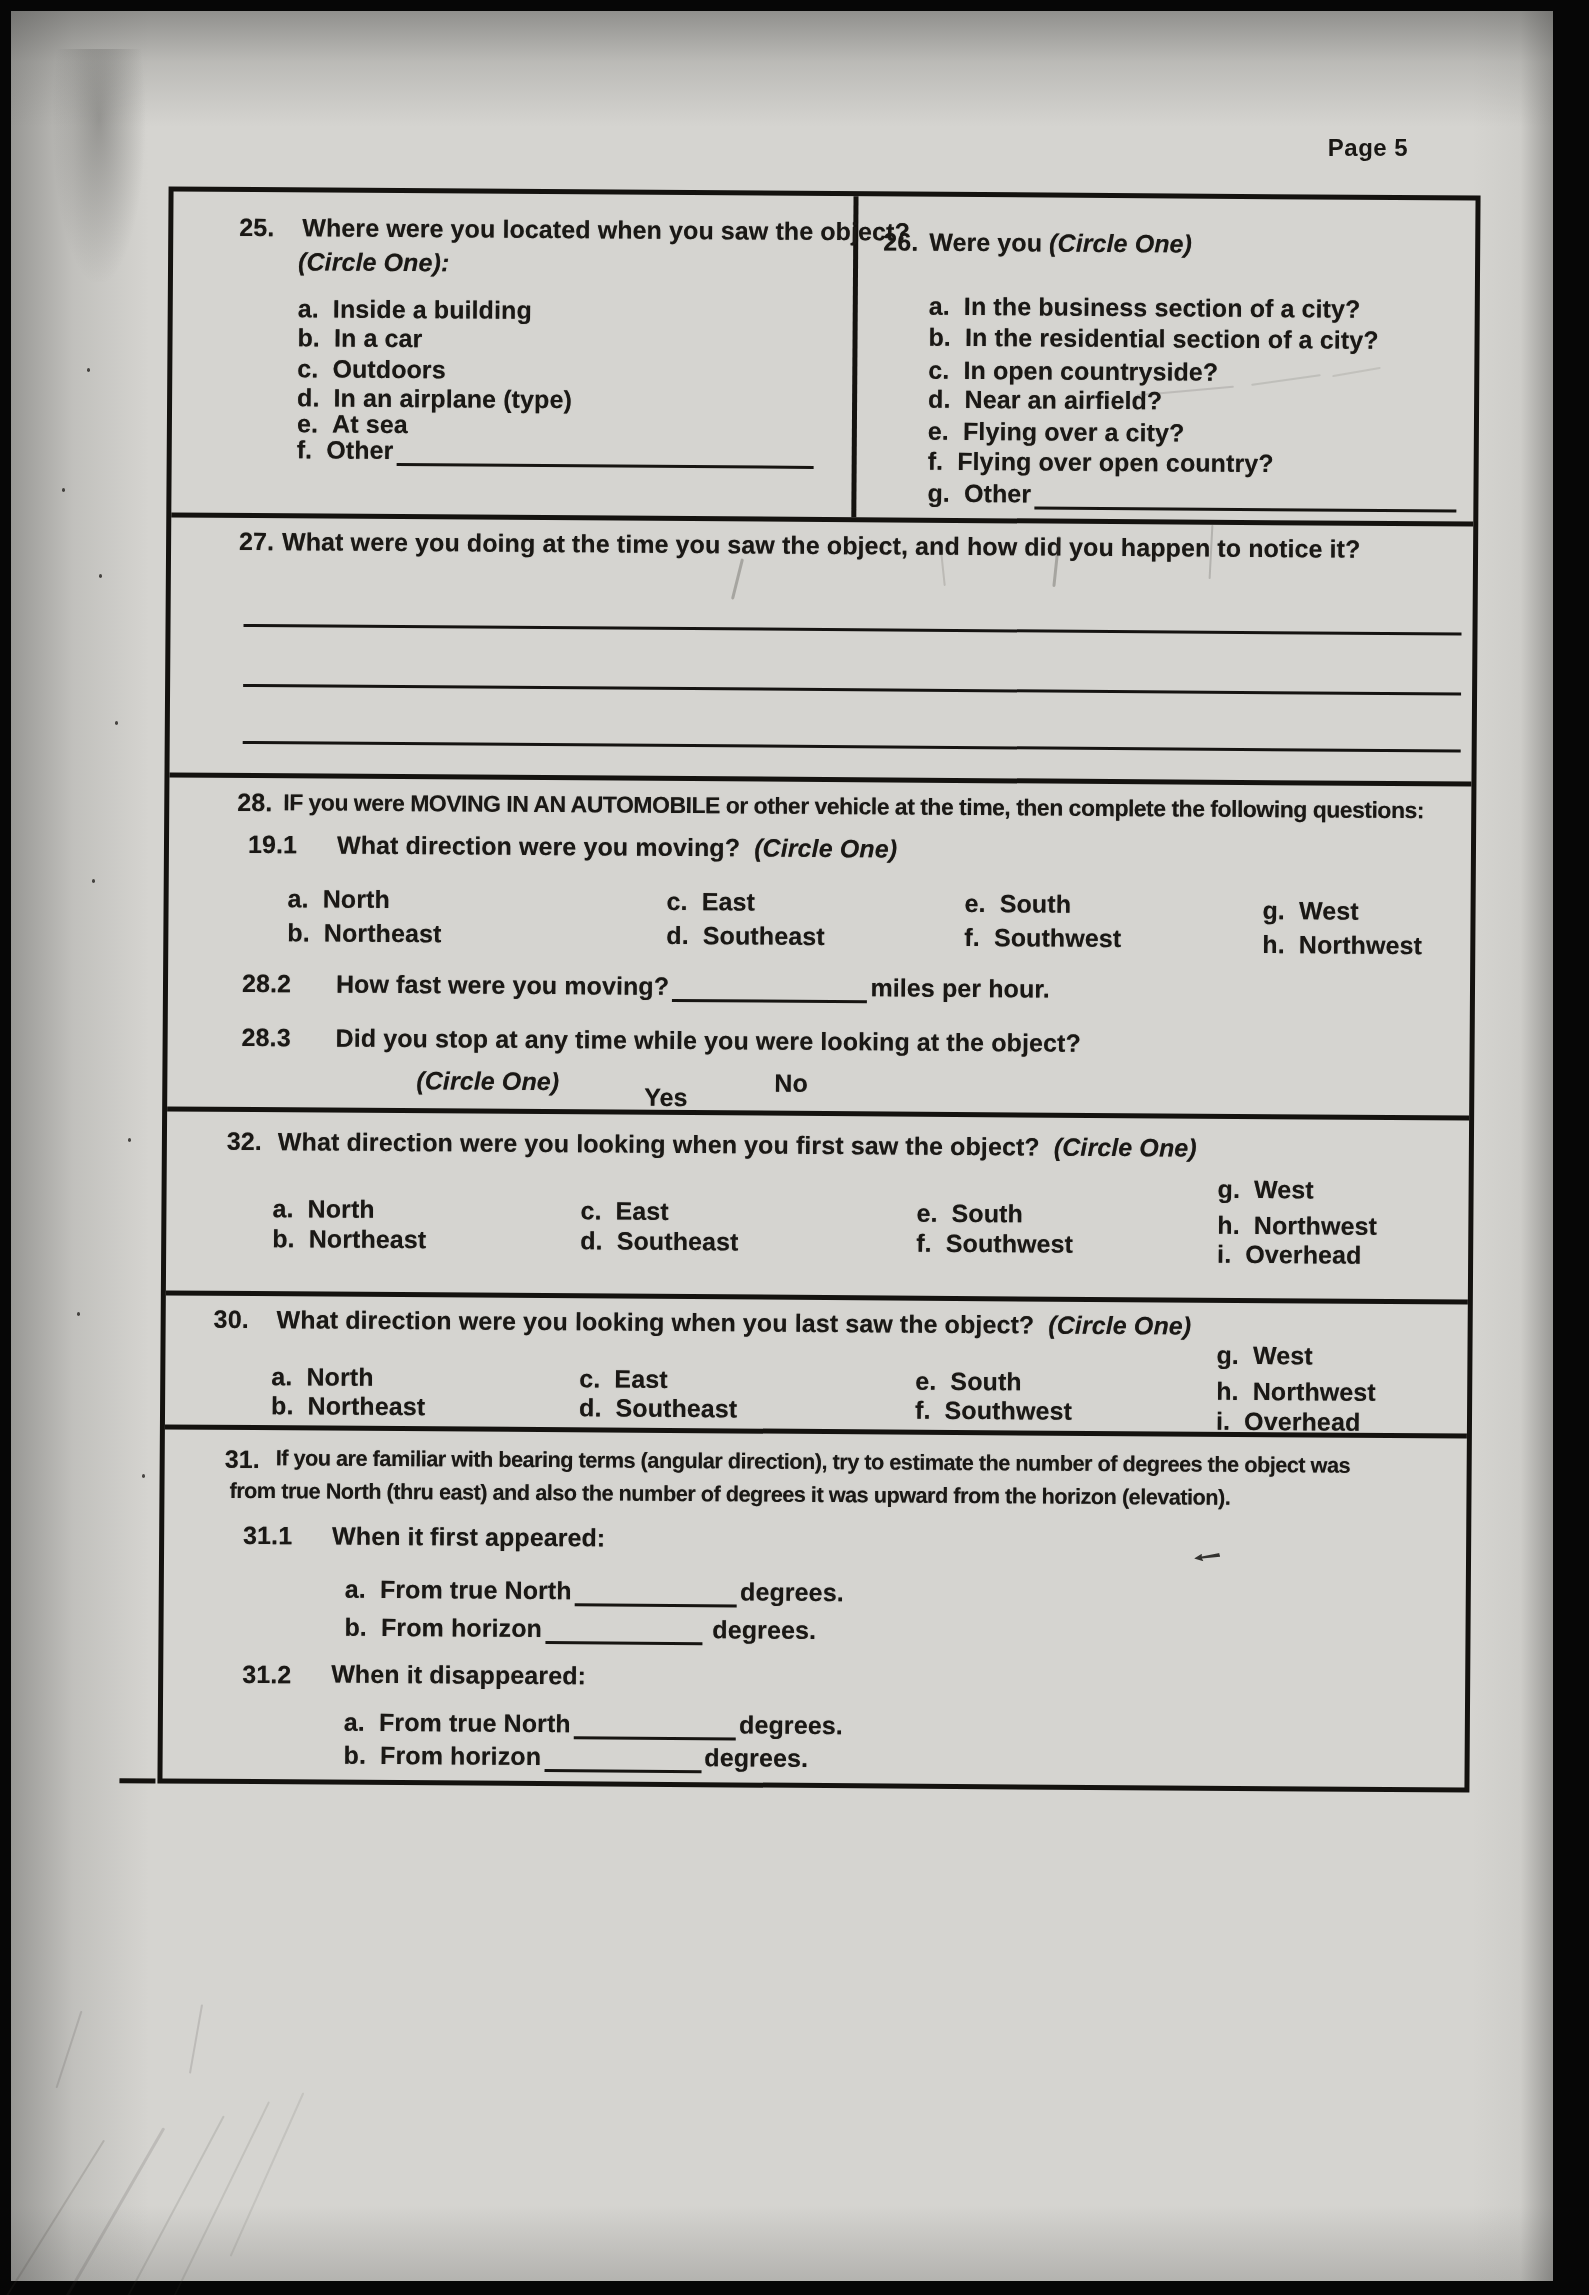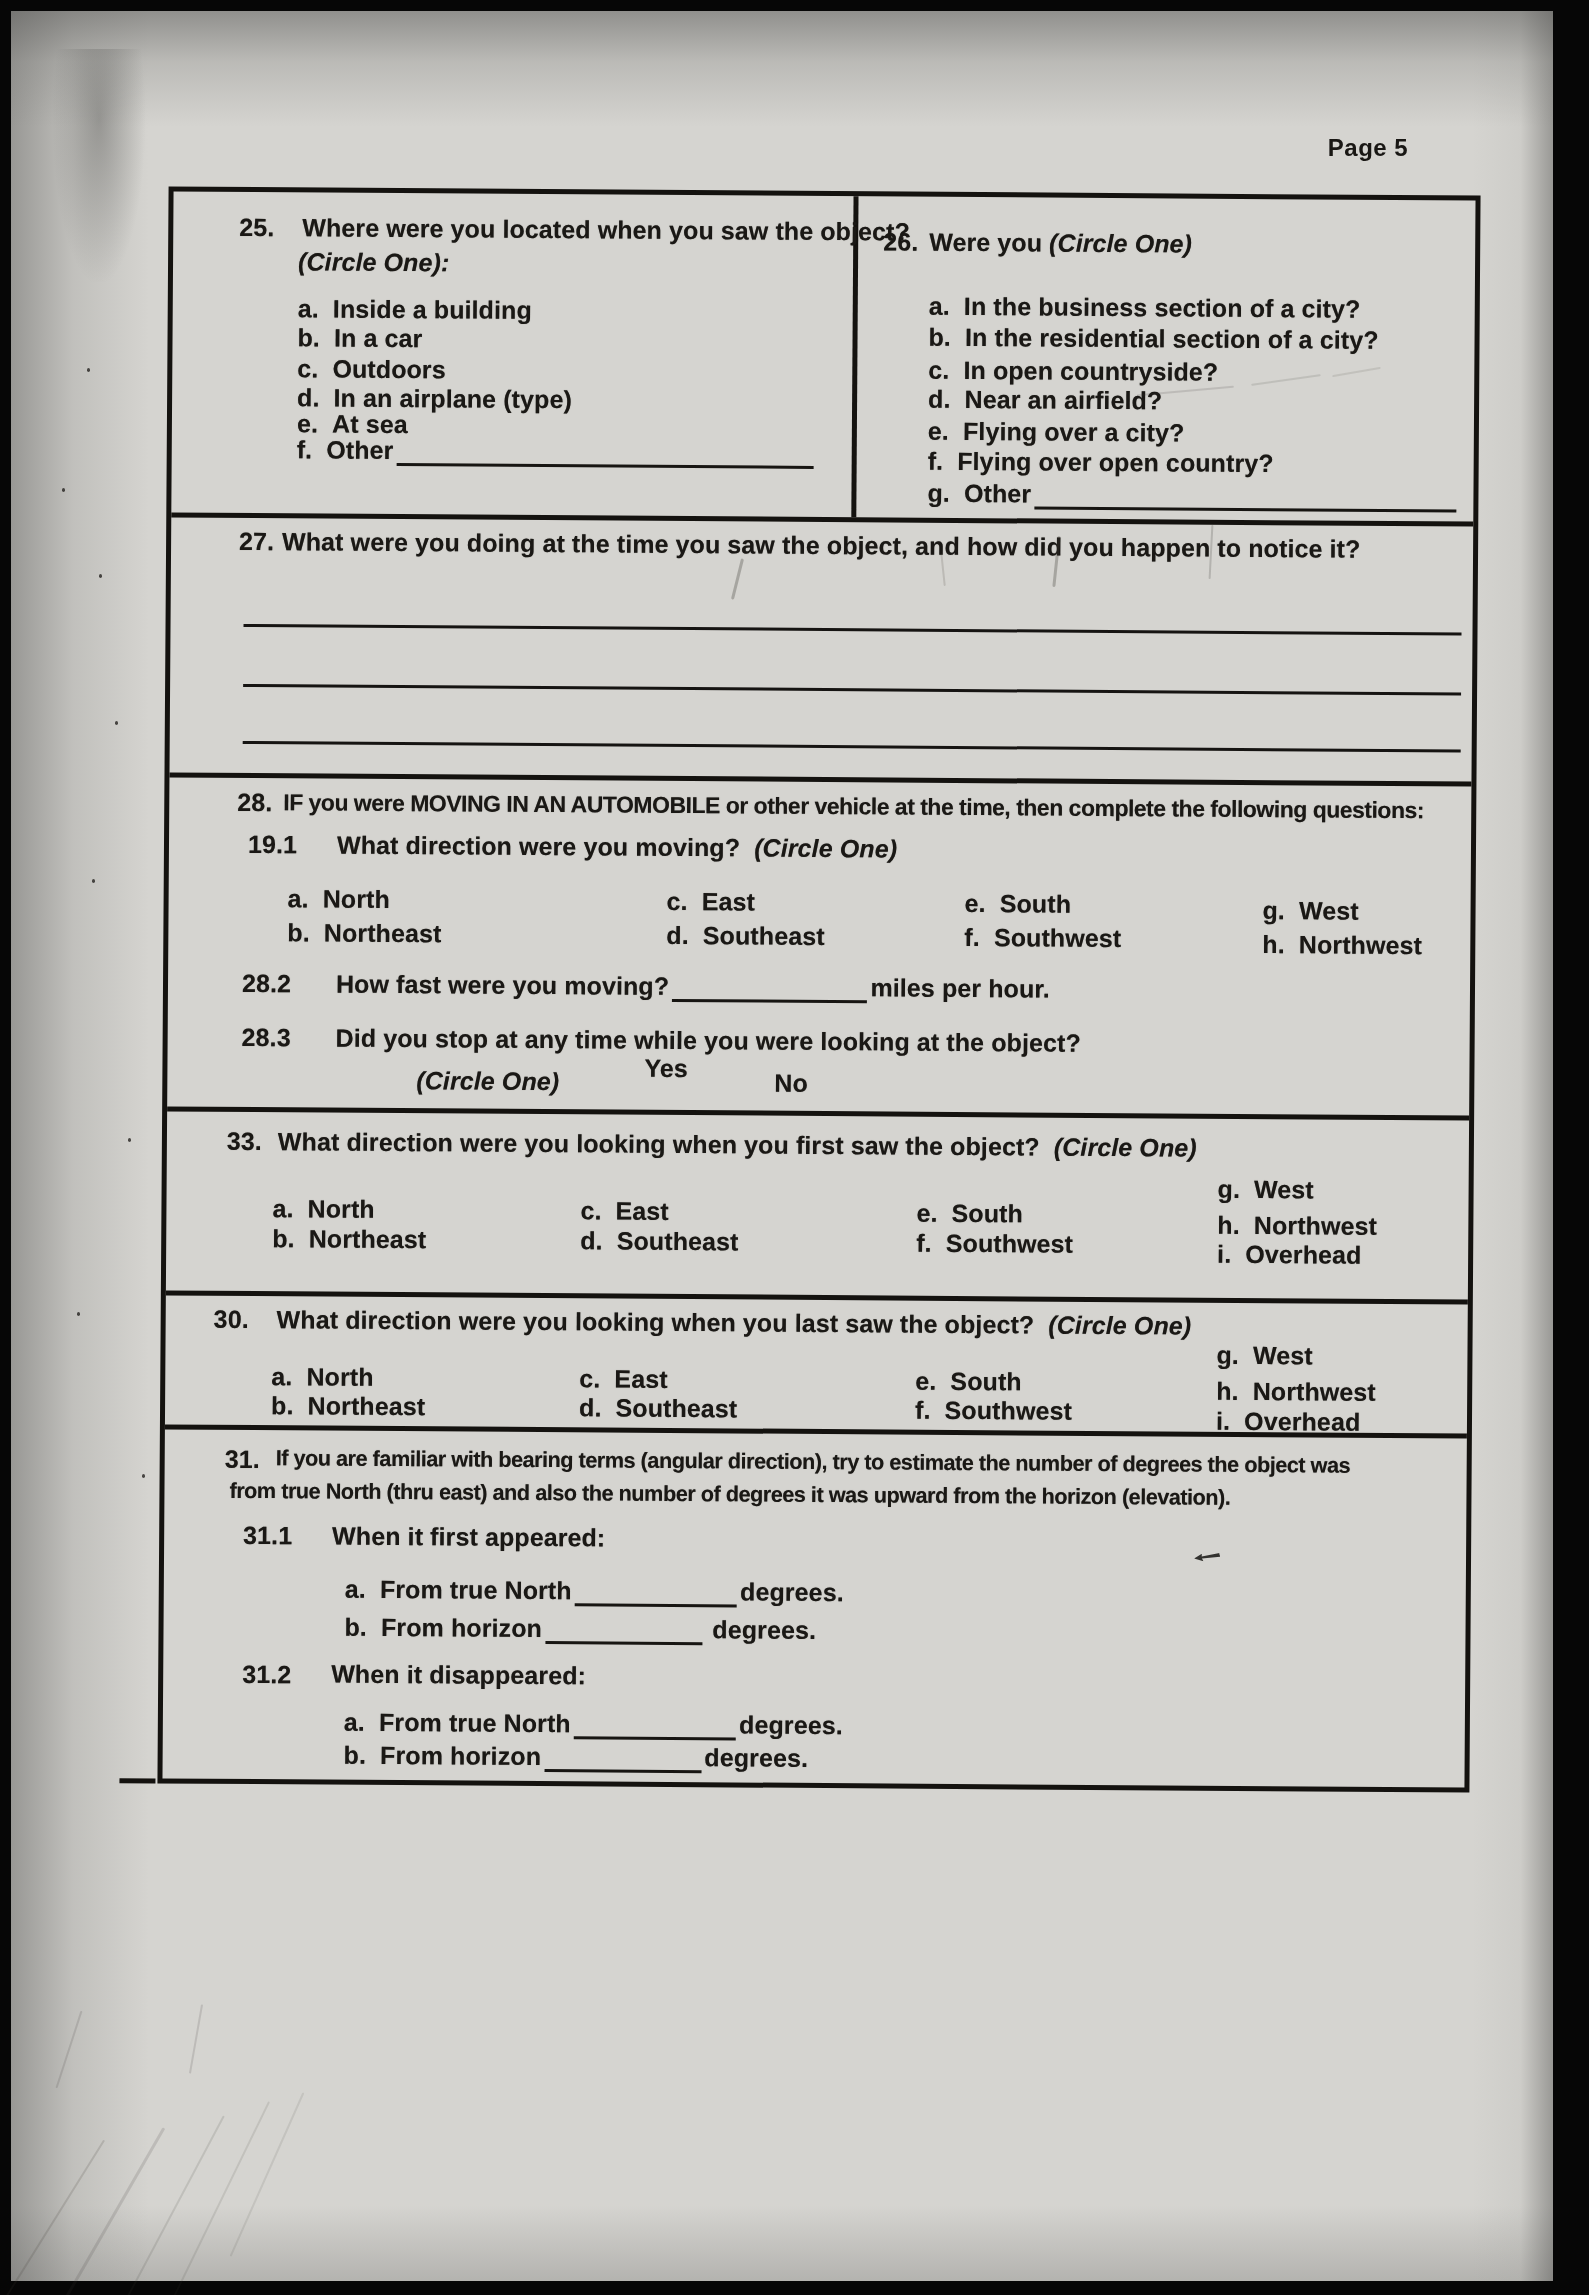--- a/index.html
+++ b/index.html
@@ -104,26 +104,26 @@
         <span class="item" style="left:796px;top:140px"><span>f.</span>&nbsp;&nbsp;<span>Southwest</span></span>
         <span class="item" style="left:1094px;top:111px"><span>g.</span>&nbsp;&nbsp;<span>West</span></span>
         <span class="item" style="left:1094px;top:145px"><span>h.</span>&nbsp;&nbsp;<span>Northwest</span></span>
 
         <span class="item" style="left:74px;top:191px">28.2</span>
         <span class="item" style="left:168px;top:191px"><span>How fast were you moving?</span><span class="fill w360"></span><span>miles per hour.</span></span>
 
         <span class="item" style="left:74px;top:245px">28.3</span>
         <span class="item" style="left:168px;top:245px">Did you stop at any time while you were looking at the object?</span>
         <span class="item it" style="left:249px;top:287px">(Circle One)</span>
-        <span class="item" style="left:477px;top:273px">Yes</span>
+        <span class="item" style="left:477px;top:302px">Yes</span>
         <span class="item" style="left:607px;top:287px">No</span>
       </div>
 
       <div class="sec sec-d">
-        <span class="item" style="left:60px;top:15px">33.</span>
+        <span class="item" style="left:60px;top:15px">32.</span>
         <span class="item" style="left:111px;top:15px"><span>What direction were you looking when you first saw the object?</span>&nbsp; <span class="it">(Circle One)</span></span>
 
         <span class="item" style="left:106px;top:82px"><span>a.</span>&nbsp;&nbsp;<span>North</span></span>
         <span class="item" style="left:106px;top:112px"><span>b.</span>&nbsp;&nbsp;<span>Northeast</span></span>
         <span class="item" style="left:414px;top:82px"><span>c.</span>&nbsp;&nbsp;<span>East</span></span>
         <span class="item" style="left:414px;top:112px"><span>d.</span>&nbsp;&nbsp;<span>Southeast</span></span>
         <span class="item" style="left:750px;top:82px"><span>e.</span>&nbsp;&nbsp;<span>South</span></span>
         <span class="item" style="left:750px;top:112px"><span>f.</span>&nbsp;&nbsp;<span>Southwest</span></span>
         <span class="item" style="left:1051px;top:56px"><span>g.</span>&nbsp;&nbsp;<span>West</span></span>
         <span class="item" style="left:1051px;top:92px"><span>h.</span>&nbsp;&nbsp;<span>Northwest</span></span>

